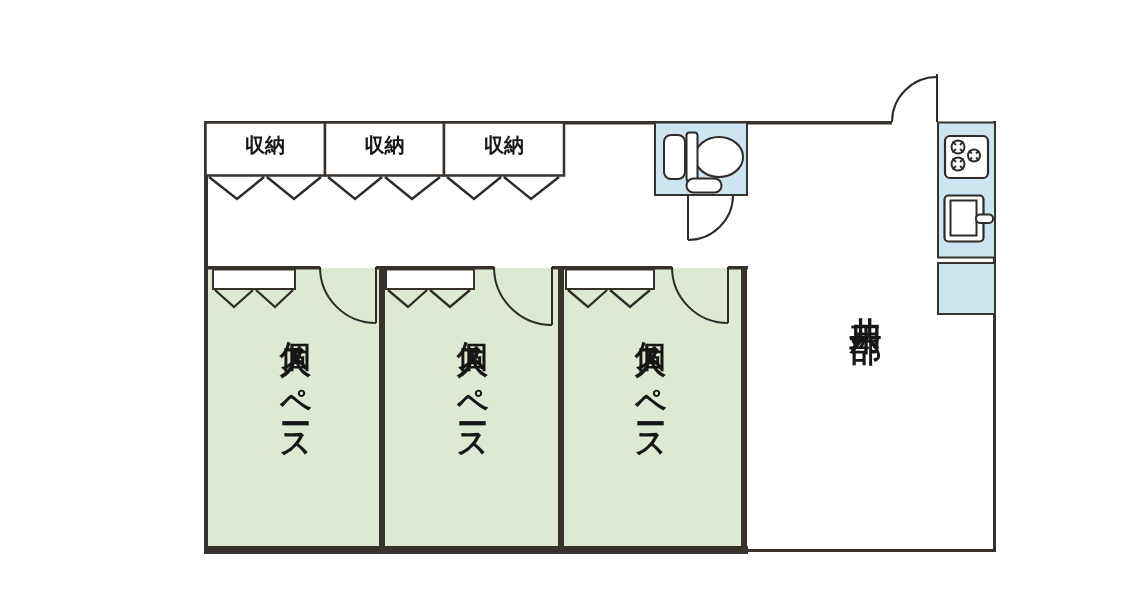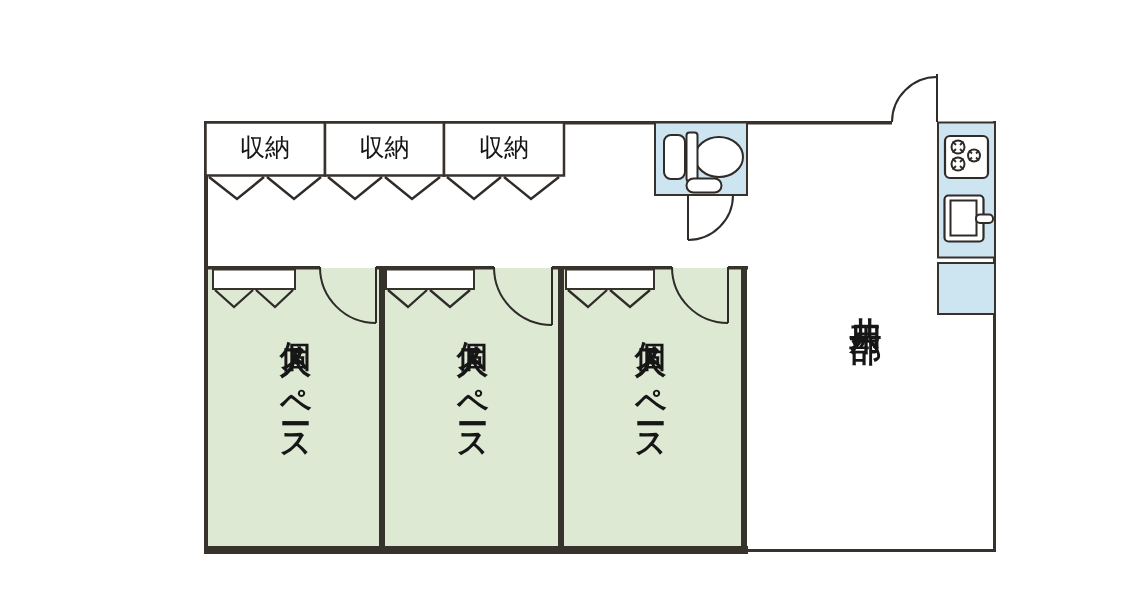--- a/index.html
+++ b/index.html
@@ -2,22 +2,22 @@
 <html><head>
 <meta charset="utf-8">
 <style>
   html,body{margin:0;padding:0;background:#ffffff;}
   .stage{
     position:relative;width:1131px;height:611px;background:#ffffff;overflow:hidden;
     font-family:"DejaVu Sans","Liberation Sans",sans-serif;
   }
   .stage svg{position:absolute;left:0;top:0;}
   .hlabel{
-    position:absolute;font-weight:normal;color:#161616;text-align:center;
-    font-size:25px;line-height:1.1;white-space:nowrap;
+    position:absolute;font-weight:bold;color:#161616;text-align:center;
+    font-size:20px;line-height:1.1;white-space:nowrap;
   }
   .vlabel{
     position:absolute;font-weight:bold;color:#161616;
     writing-mode:vertical-rl;text-orientation:upright;
     transform:translateX(-50%);white-space:nowrap;
   }
   .room-label{font-size:31px;letter-spacing:5px;}
   .common-label{font-size:32px;letter-spacing:7px;}
 </style>
 </head>

